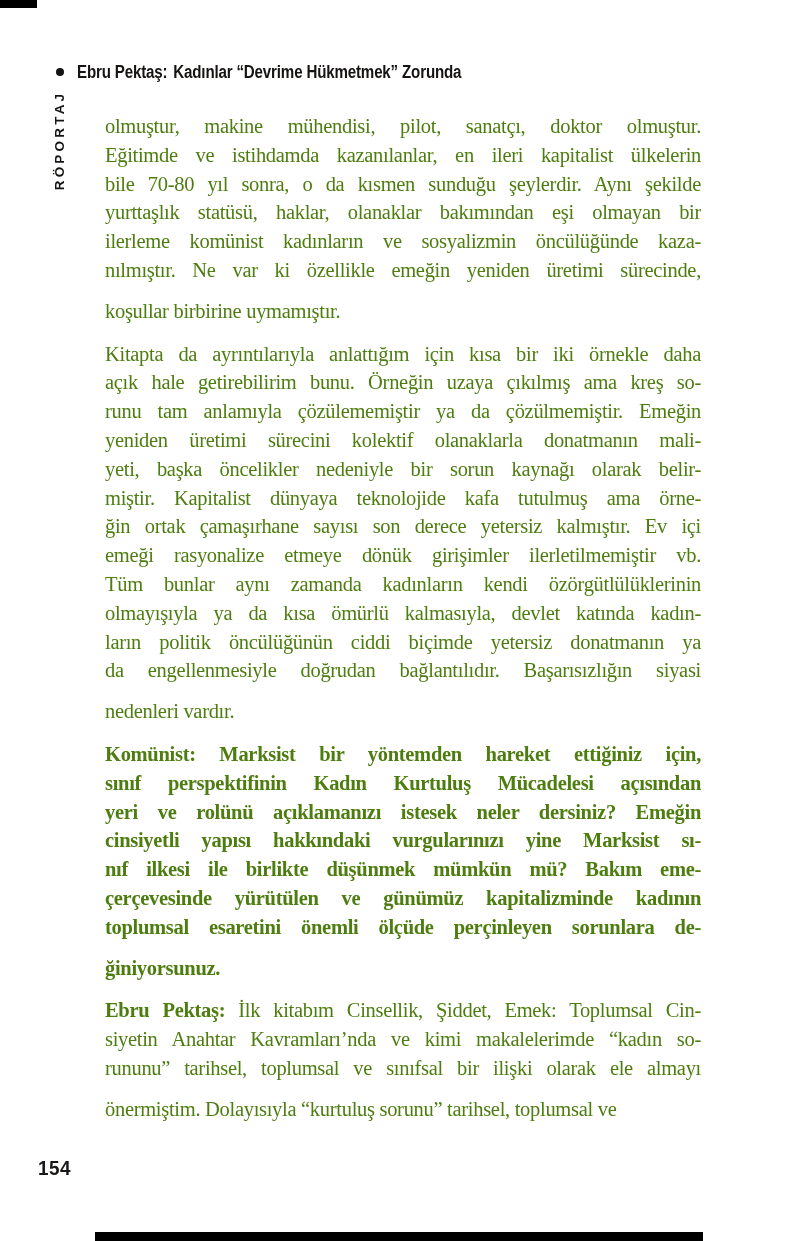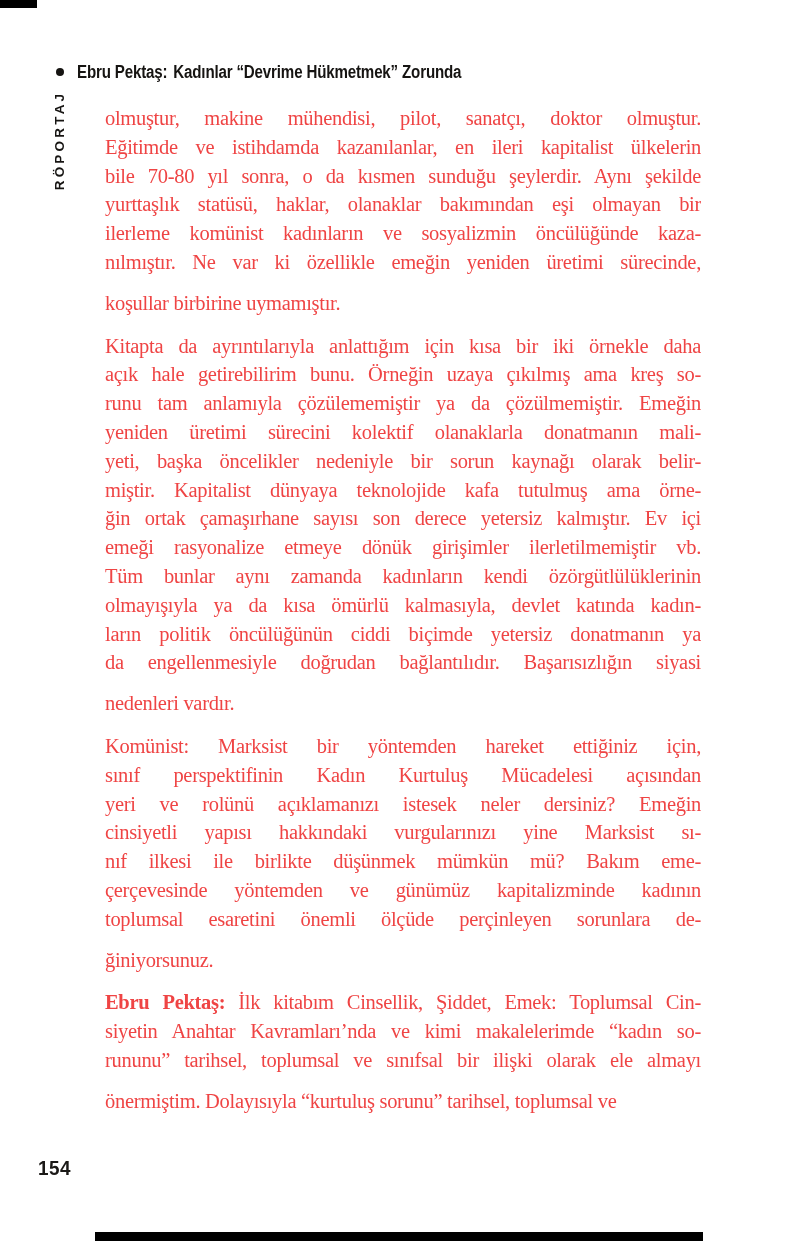--- a/index.html
+++ b/index.html
@@ -35,27 +35,27 @@
     display:flex;align-items:center;justify-content:center;
   }
   .vlabel{
     transform:rotate(-90deg);white-space:nowrap;
     font-family:"Liberation Sans", sans-serif;
     font-weight:700;font-size:13.5px;letter-spacing:3.2px;
     color:#161412;
   }
   
   .body-col{
-    position:absolute;left:105px;top:104px;width:596px;
+    position:absolute;left:105px;top:112px;width:596px;
     font-size:20.5px;line-height:28.8px;letter-spacing:-0.3px;
-    color:#ef4444;
+    color:#4d7c0f;
   }
   .para{margin:0 0 14px 0;}
   .para:last-child{margin-bottom:0;}
-  .para.bold{font-weight:400;}
+  .para.bold{font-weight:700;}
   .line{
     height:28.8px;overflow:hidden;
     text-align:justify;text-align-last:justify;
   }
   .line.last{text-align-last:left;margin-top:12px;}
   .line span.b{font-weight:700;}
   .line span.i{}
   
   .folio{
     position:absolute;left:38px;top:1156px;
@@ -108,21 +108,21 @@
         <div class="line"><span>ların politik öncülüğünün ciddi biçimde yetersiz donatmanın ya</span></div>
         <div class="line"><span>da engellenmesiyle doğrudan bağlantılıdır. Başarısızlığın siyasi</span></div>
         <div class="line last"><span>nedenleri vardır.</span></div>
       </div>
       <div class="para bold">
         <div class="line"><span>Komünist: Marksist bir yöntemden hareket ettiğiniz için,</span></div>
         <div class="line"><span>sınıf perspektifinin Kadın Kurtuluş Mücadelesi açısından</span></div>
         <div class="line"><span>yeri ve rolünü açıklamanızı istesek neler dersiniz? Emeğin</span></div>
         <div class="line"><span>cinsiyetli yapısı hakkındaki vurgularınızı yine Marksist sı-</span></div>
         <div class="line"><span>nıf ilkesi ile birlikte düşünmek mümkün mü? Bakım eme-</span></div>
-        <div class="line"><span>çerçevesinde yöntemden ve günümüz kapitalizminde kadının</span></div>
+        <div class="line"><span>çerçevesinde yürütülen ve günümüz kapitalizminde kadının</span></div>
         <div class="line"><span>toplumsal esaretini önemli ölçüde perçinleyen sorunlara de-</span></div>
         <div class="line last"><span>ğiniyorsunuz.</span></div>
       </div>
       <div class="para">
         <div class="line"><span class="b">Ebru Pektaş:</span><span> İlk kitabım </span><span class="i">Cinsellik, Şiddet, Emek: Toplumsal Cin-</span></div>
         <div class="line"><span class="i">siyetin Anahtar Kavramları</span><span>’nda ve kimi makalelerimde “kadın so-</span></div>
         <div class="line"><span>rununu” tarihsel, toplumsal ve sınıfsal bir ilişki olarak ele almayı</span></div>
         <div class="line last"><span>önermiştim. Dolayısıyla “kurtuluş sorunu” tarihsel, toplumsal ve</span></div>
       </div>
     </div>

